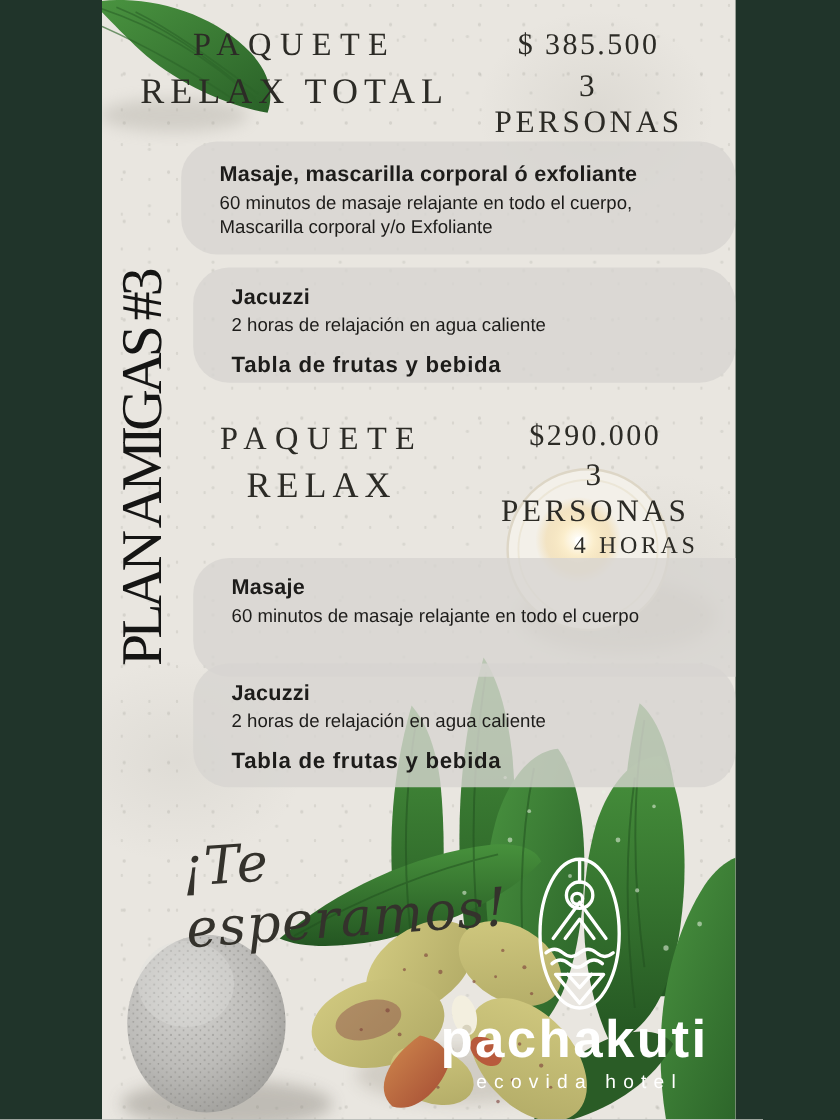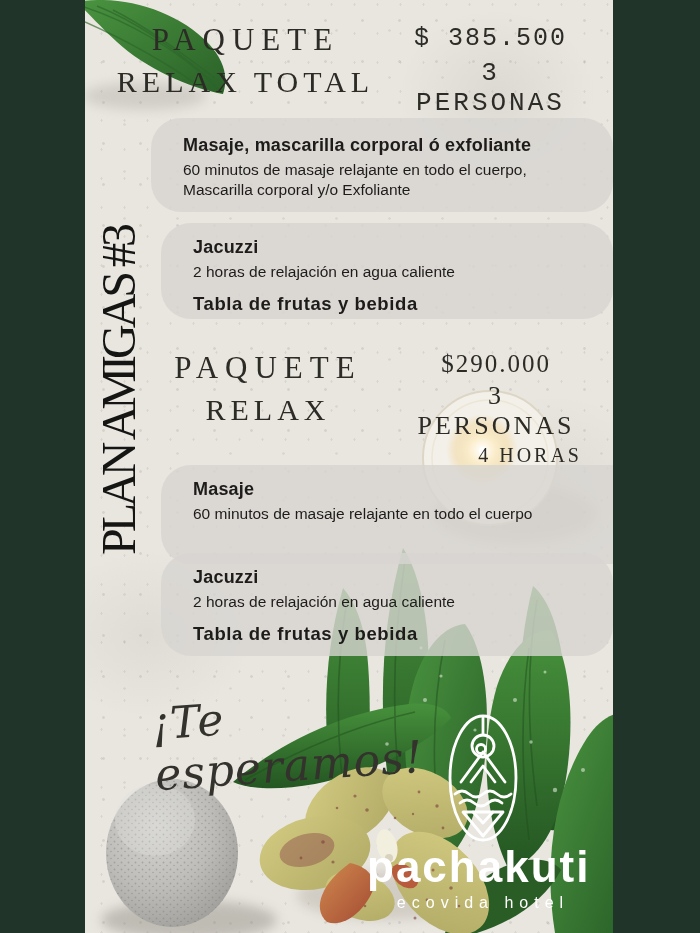--- a/index.html
+++ b/index.html
@@ -17,27 +17,27 @@
       radial-gradient(150px 120px at 12% 68%, rgba(160,158,150,0.14), transparent 70%),
       radial-gradient(rgba(110,110,100,0.16) 1px, transparent 1.6px),
       radial-gradient(rgba(95,100,90,0.12) 1px, transparent 1.7px),
       radial-gradient(rgba(150,150,140,0.20) 0.8px, transparent 1.3px);
     background-size:auto,auto,auto,37px 41px,53px 47px,23px 29px;
     background-position:0 0,0 0,0 0,0 0,13px 7px,5px 19px;
   }
   svg.decor{position:absolute;left:0;top:0;width:528px;height:933px;}
   
   .serifhead{position:absolute;font-family:"Liberation Serif","DejaVu Serif",serif;color:#2c2b26;text-align:center;}
-  .pkg-title-line1{font-size:31px;letter-spacing:7px;}
+  .pkg-title-line1{font-size:27px;letter-spacing:7px;}
   .pkg-title-line2{font-size:30px;letter-spacing:5px;margin-top:7px;}
   .price-line{font-size:25px;letter-spacing:2px;}
   .persons-line{font-size:26px;letter-spacing:3px;margin-top:5px;}
   .hours-line{font-size:20px;letter-spacing:3px;margin-top:11px;}
   .pkg1-title{left:28px;top:22px;width:265px;}
-  .pkg1-price{left:318px;top:24px;width:175px;font-family:Liberation Mono, monospace;}
+  .pkg1-price{left:318px;top:24px;width:175px;}
   .pkg1-price .hours-line{padding-left:14px;}
   .pkg2-title{left:53px;top:350px;width:260px;}
   .pkg2-price{left:325px;top:350px;width:172px;}
   .pkg2-price .persons-line{margin-top:3px;}
   .pkg2-price .hours-line{margin-top:3px;text-align:right;}
   
   .card{position:absolute;background:rgba(215,213,209,0.80);border-radius:30px;color:#1d1c1a;padding:14px 28px 12px 32px;box-sizing:border-box;}
   .card h3{margin:0;font-size:18px;font-weight:bold;letter-spacing:0.2px;}
   .card p{margin:4px 0 0 0;font-size:15.5px;line-height:1.28;}
   .card .extra{margin-top:11px;font-size:18.5px;font-weight:bold;letter-spacing:0.6px;}

